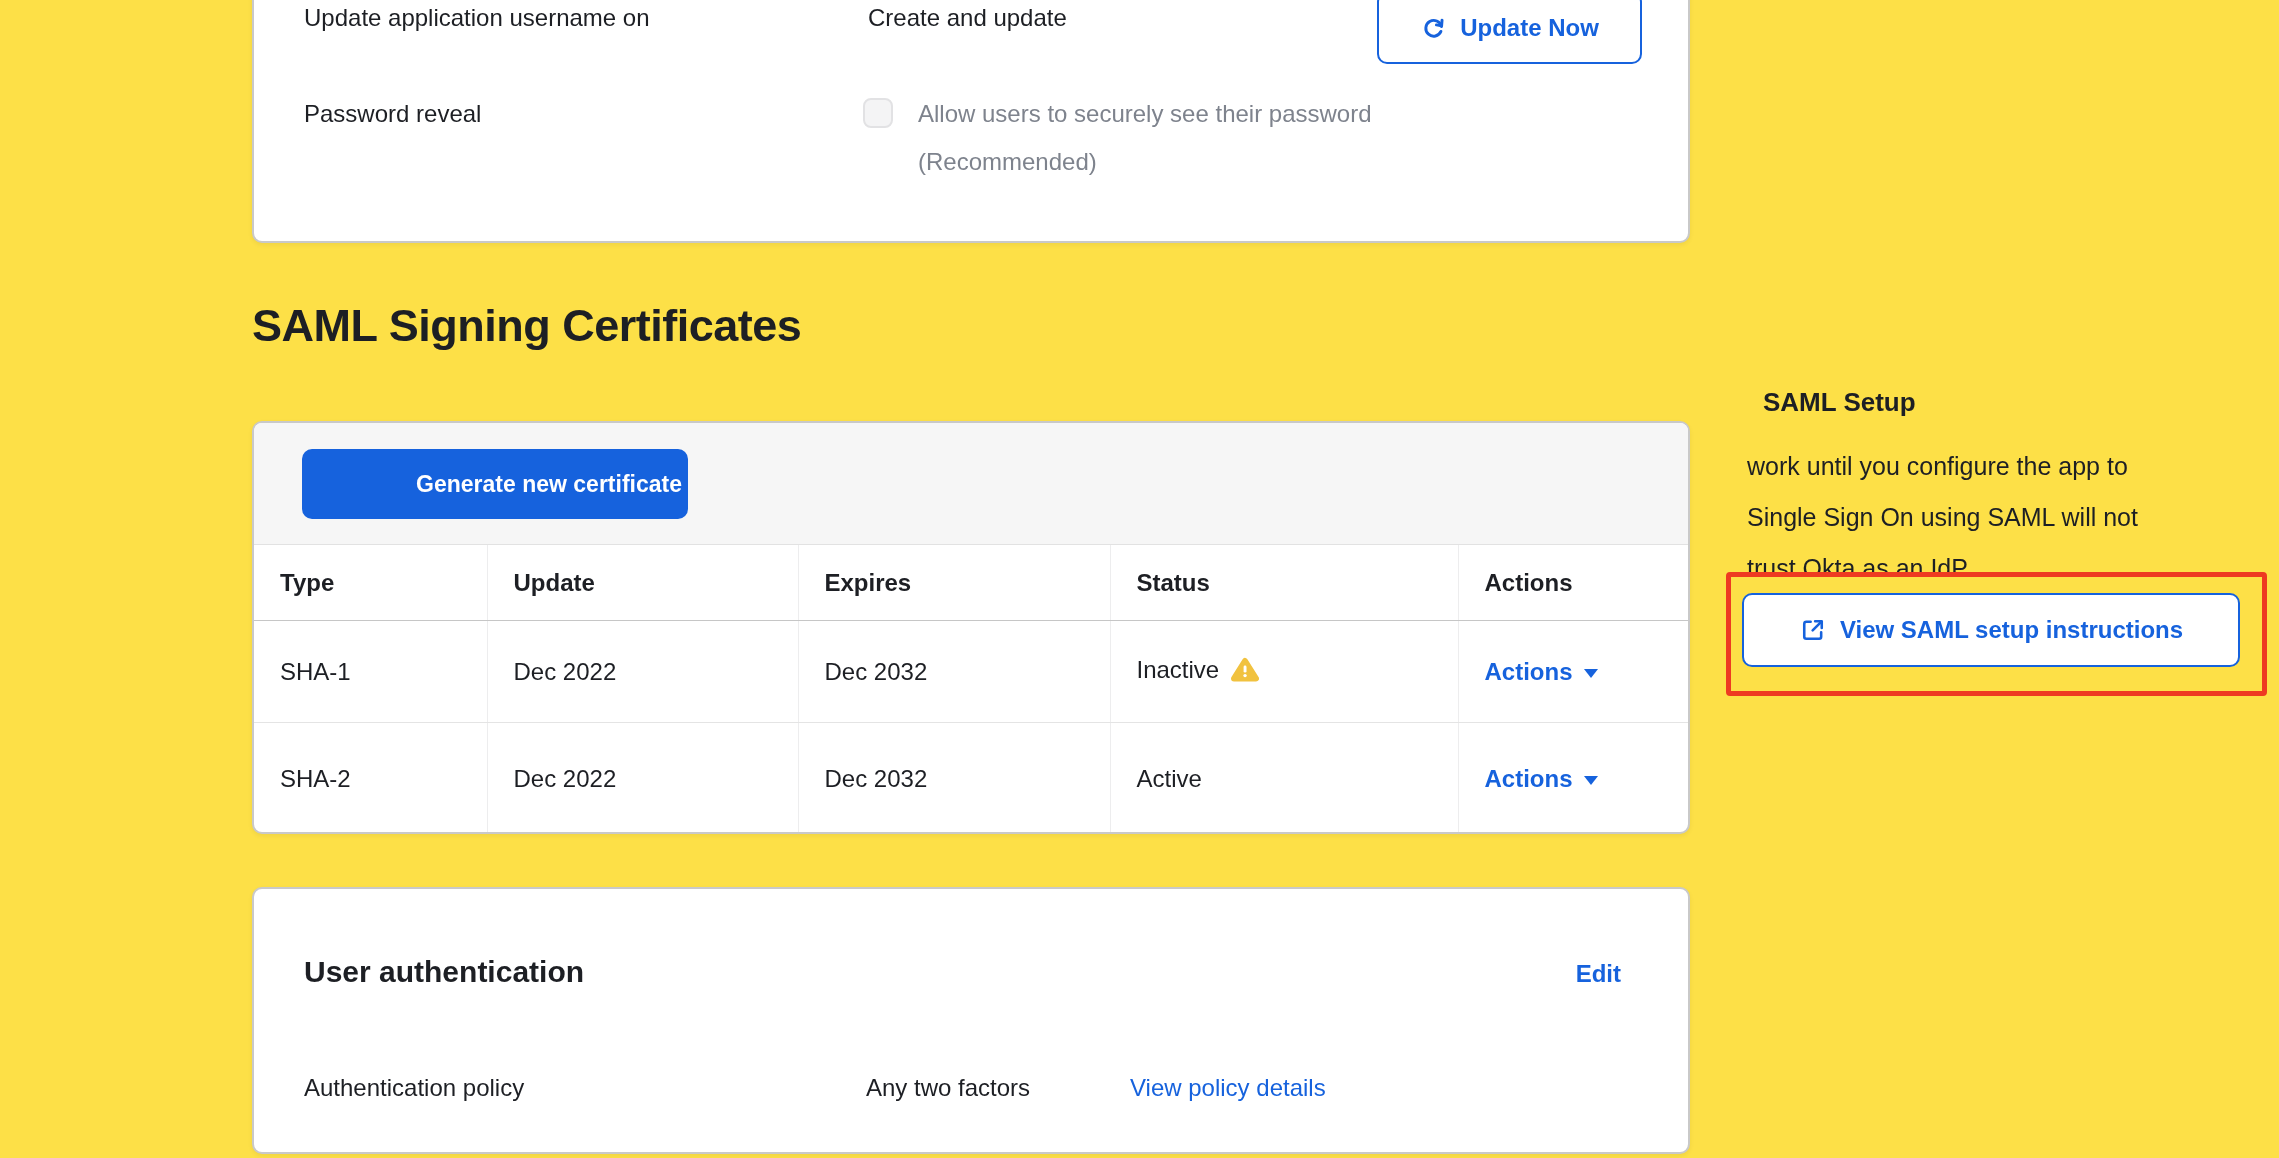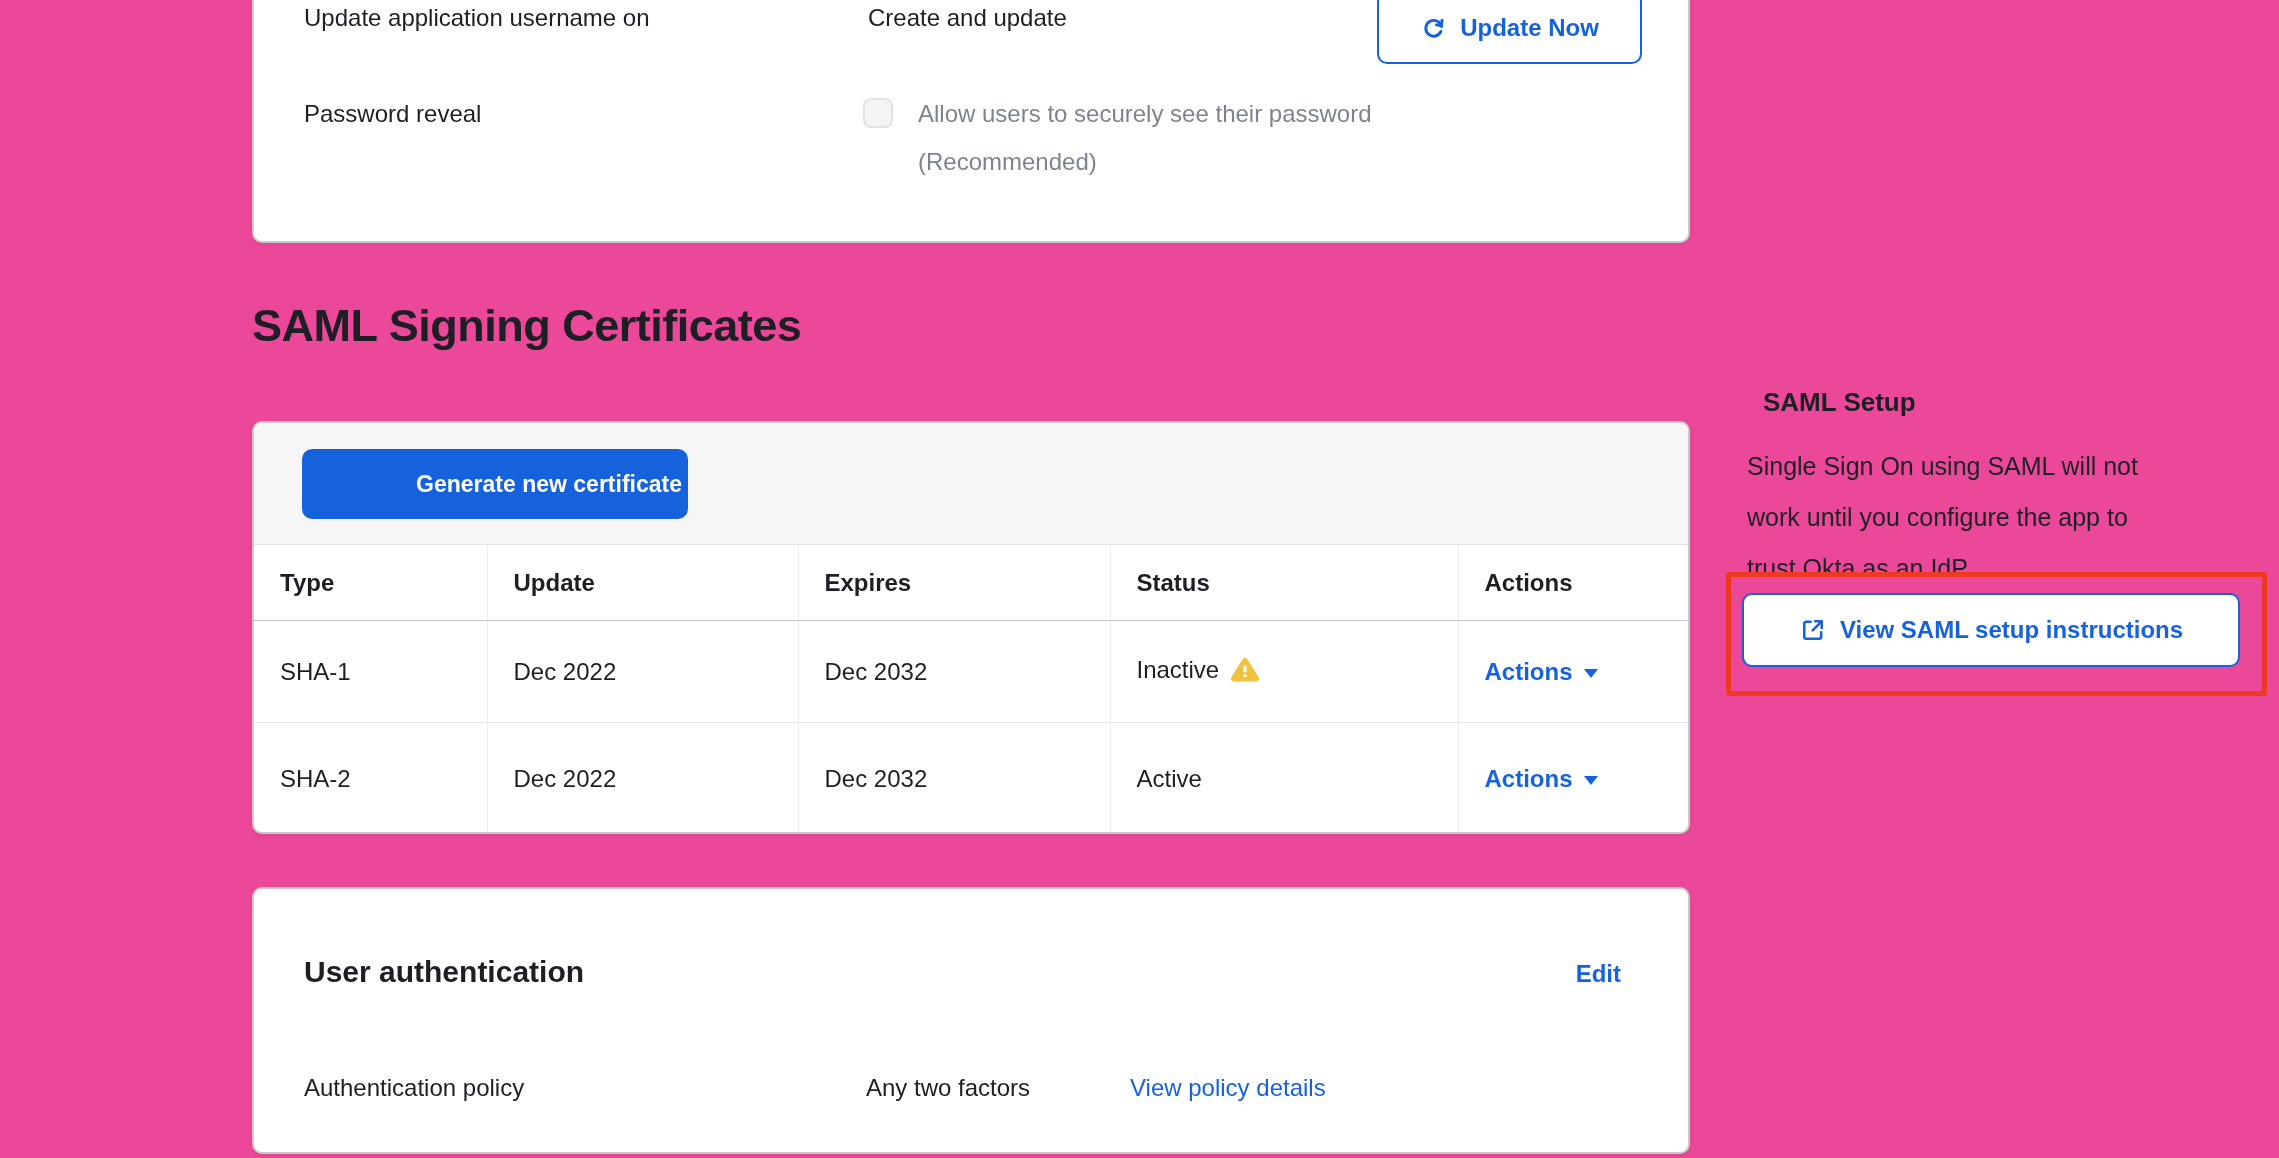--- a/index.html
+++ b/index.html
@@ -1,17 +1,17 @@
 <!DOCTYPE html>
 <html><head>
 <meta charset="utf-8">
 <style>
   html,body{margin:0;padding:0;background:#ffffff;}
   .stage{
-    position:relative;width:2279px;height:1158px;overflow:hidden;background:#ec4899;
+    position:relative;width:2279px;height:1158px;overflow:hidden;background:#fde047;
     font-family:"Liberation Sans","DejaVu Sans",sans-serif;color:#1d1f24;
   }
   .card{
     position:absolute;background:#ffffff;border:2px solid #c9c9c9;border-radius:10px;
     box-sizing:border-box;box-shadow:0 2px 5px rgba(0,0,0,0.06);
   }
   .txt{position:absolute;font-size:24px;line-height:29px;white-space:nowrap;}
   .gray{color:#7e838d;}
 
   
@@ -152,22 +152,22 @@
               <span class="caret"></span>
             </a>
           </td>
         </tr>
       </tbody>
     </table>
   </section>
 
   <h2 class="saml-h2">SAML Setup</h2>
   <div class="saml-desc">
+    <div>work until you configure the app to</div>
     <div>Single Sign On using SAML will not</div>
-    <div>work until you configure the app to</div>
     <div>trust Okta as an IdP.</div>
   </div>
 
   <div class="annotation">
     <button class="btn-outline saml-btn">
       <span style="display:inline-flex;">
         <svg width="28" height="28" viewBox="0 0 24 24" fill="none" stroke="#1662dd" stroke-width="2.2" stroke-linecap="round" stroke-linejoin="round">
           <path d="M10 5H6.3C5.1 5 4.5 5.6 4.5 6.8v11c0 1.2.6 1.7 1.8 1.7h11c1.2 0 1.7-.5 1.7-1.7V14"></path>
           <path d="M13.8 4.5h5.7v5.7"></path>
           <path d="M19 5l-7.3 7.3"></path>

